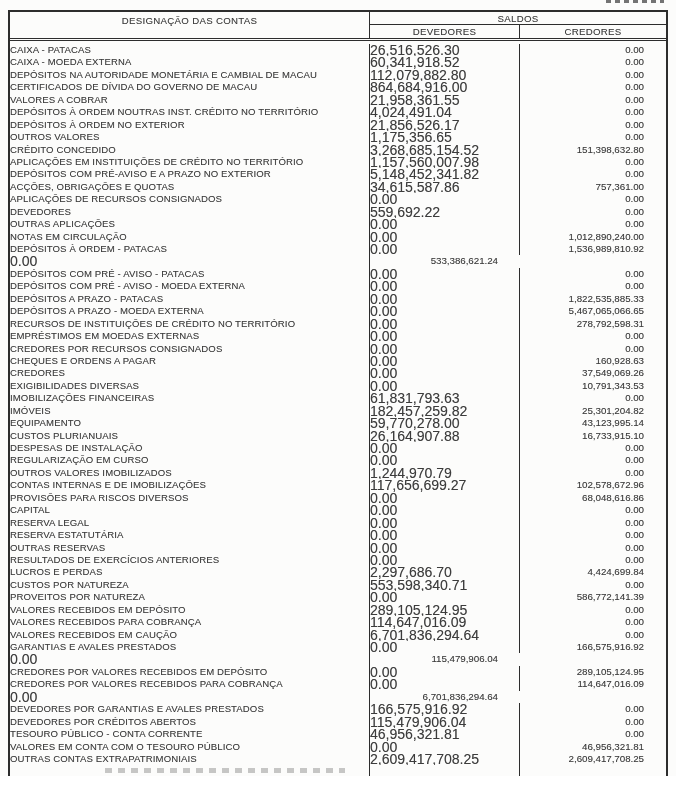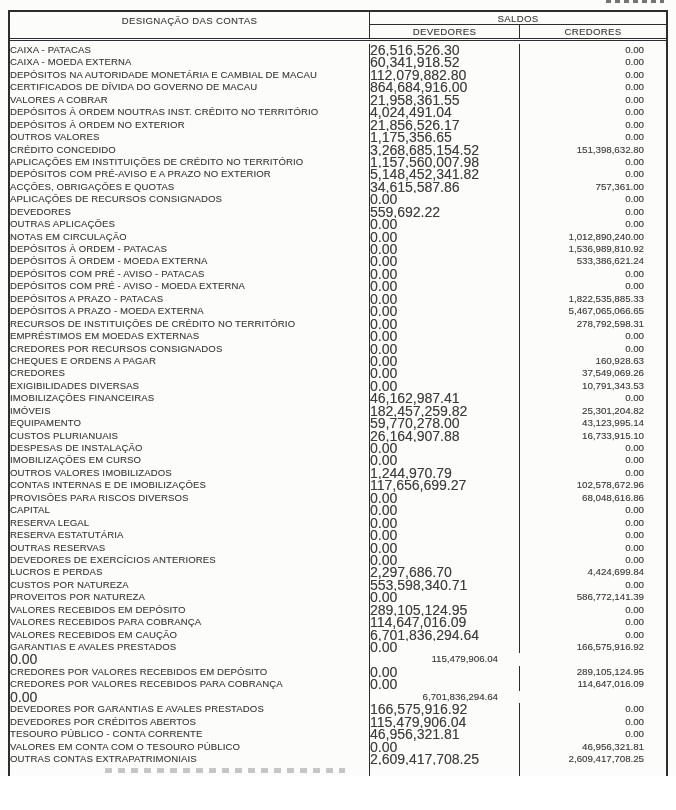--- a/index.html
+++ b/index.html
@@ -172,21 +172,20 @@
     <div class="cell cred">1,012,890,240.00</div>
   </div>
 
   <div class="row">
     <div class="cell name">DEPÓSITOS À ORDEM - PATACAS</div>
     <div class="cell dev">0.00</div>
     <div class="cell cred">1,536,989,810.92</div>
   </div>
 
   <div class="row">
-    <div class="cell name">DEPÓSITOS À ORDEM - MOEDA EXTERNA</div>
     <div class="cell dev">0.00</div>
     <div class="cell cred">533,386,621.24</div>
   </div>
 
   <div class="row">
     <div class="cell name">DEPÓSITOS COM PRÉ - AVISO - PATACAS</div>
     <div class="cell dev">0.00</div>
     <div class="cell cred">0.00</div>
   </div>
 
@@ -239,21 +238,21 @@
   </div>
 
   <div class="row">
     <div class="cell name">EXIGIBILIDADES DIVERSAS</div>
     <div class="cell dev">0.00</div>
     <div class="cell cred">10,791,343.53</div>
   </div>
 
   <div class="row">
     <div class="cell name">IMOBILIZAÇÕES FINANCEIRAS</div>
-    <div class="cell dev">46,162,987.41</div>
+    <div class="cell dev">61,831,793.63</div>
     <div class="cell cred">0.00</div>
   </div>
 
   <div class="row">
     <div class="cell name">IMÓVEIS</div>
     <div class="cell dev">182,457,259.82</div>
     <div class="cell cred">25,301,204.82</div>
   </div>
 
   <div class="row">
@@ -268,21 +267,21 @@
     <div class="cell cred">16,733,915.10</div>
   </div>
 
   <div class="row">
     <div class="cell name">DESPESAS DE INSTALAÇÃO</div>
     <div class="cell dev">0.00</div>
     <div class="cell cred">0.00</div>
   </div>
 
   <div class="row">
-    <div class="cell name">IMOBILIZAÇÕES EM CURSO</div>
+    <div class="cell name">REGULARIZAÇÃO EM CURSO</div>
     <div class="cell dev">0.00</div>
     <div class="cell cred">0.00</div>
   </div>
 
   <div class="row">
     <div class="cell name">OUTROS VALORES IMOBILIZADOS</div>
     <div class="cell dev">1,244,970.79</div>
     <div class="cell cred">0.00</div>
   </div>
 
@@ -316,21 +315,21 @@
     <div class="cell cred">0.00</div>
   </div>
 
   <div class="row">
     <div class="cell name">OUTRAS RESERVAS</div>
     <div class="cell dev">0.00</div>
     <div class="cell cred">0.00</div>
   </div>
 
   <div class="row">
-    <div class="cell name">DEVEDORES DE EXERCÍCIOS ANTERIORES</div>
+    <div class="cell name">RESULTADOS DE EXERCÍCIOS ANTERIORES</div>
     <div class="cell dev">0.00</div>
     <div class="cell cred">0.00</div>
   </div>
 
   <div class="row">
     <div class="cell name">LUCROS E PERDAS</div>
     <div class="cell dev">2,297,686.70</div>
     <div class="cell cred">4,424,699.84</div>
   </div>
 

